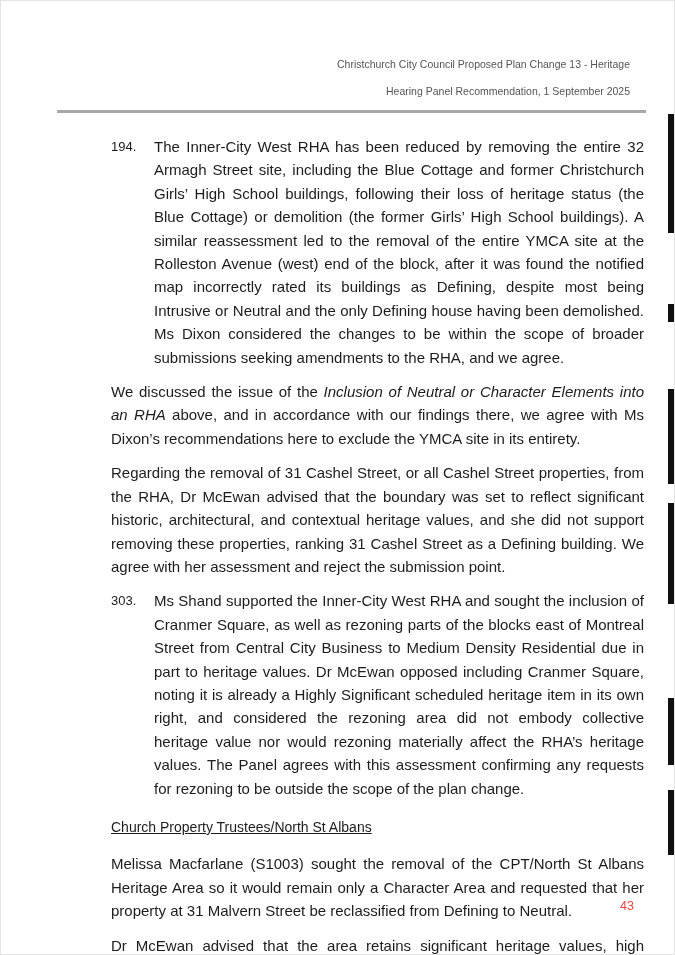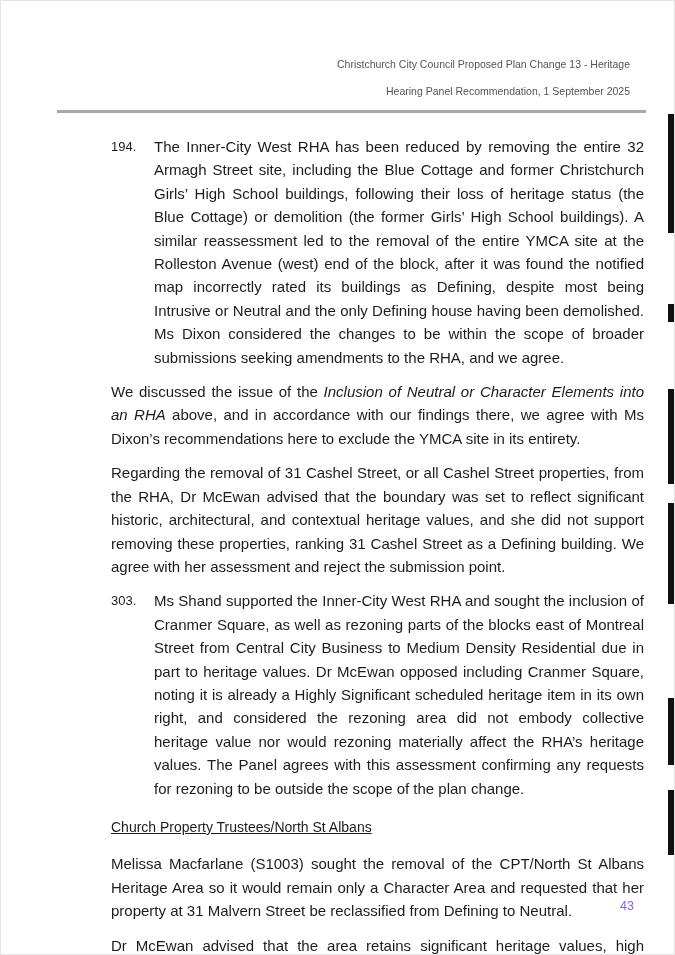--- a/index.html
+++ b/index.html
@@ -60,21 +60,21 @@
     font-size: 14px;
     line-height: 23.4px;
     font-weight: normal;
     text-decoration: underline;
   }
   .page-number {
     position: absolute;
     right: 40px;
     top: 898px;
     font-size: 12.5px;
-    color: #8b5cf6;
+    color: #ef4444;
   }
   .scan-bar {
     position: absolute;
     right: 0;
     width: 6px;
     background: #101010;
   }
   em { font-style: italic; }
 </style>
 </head>

